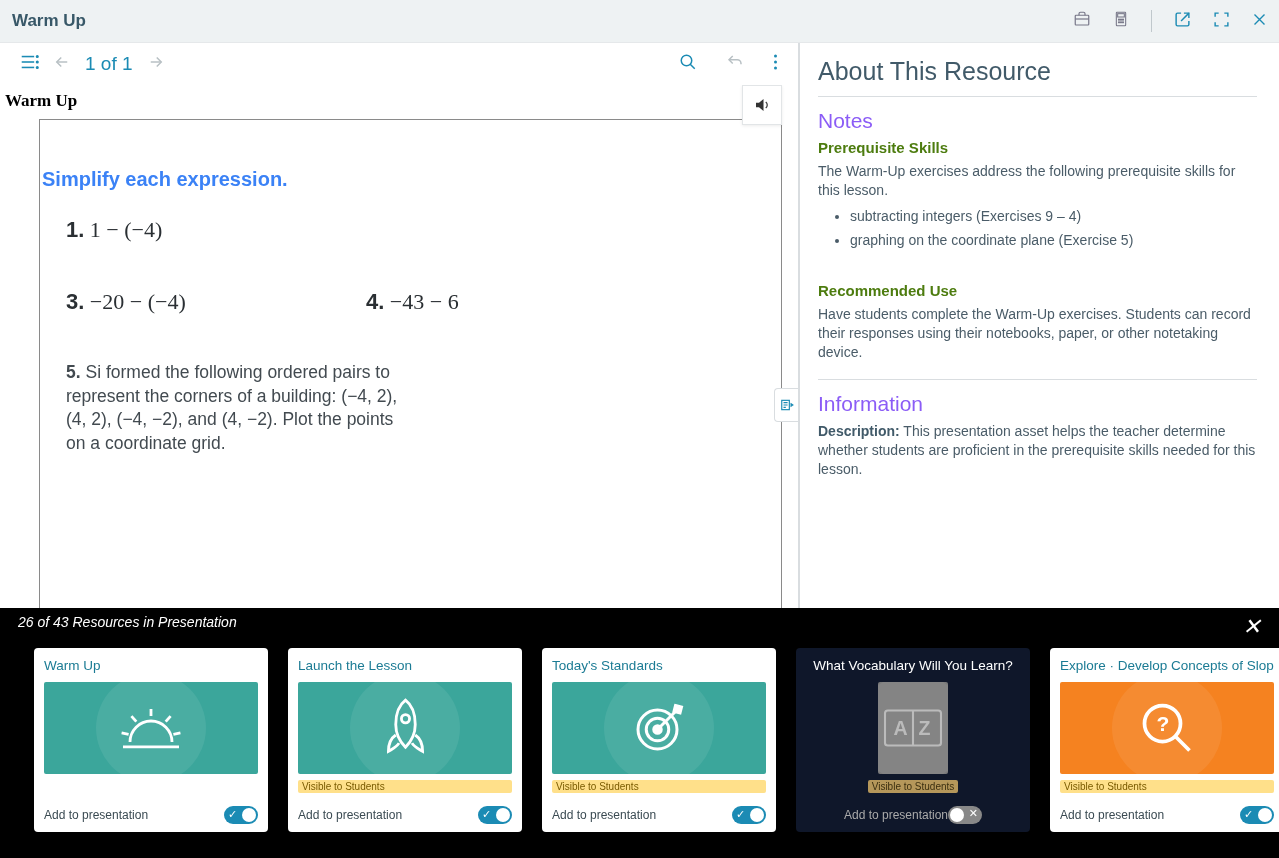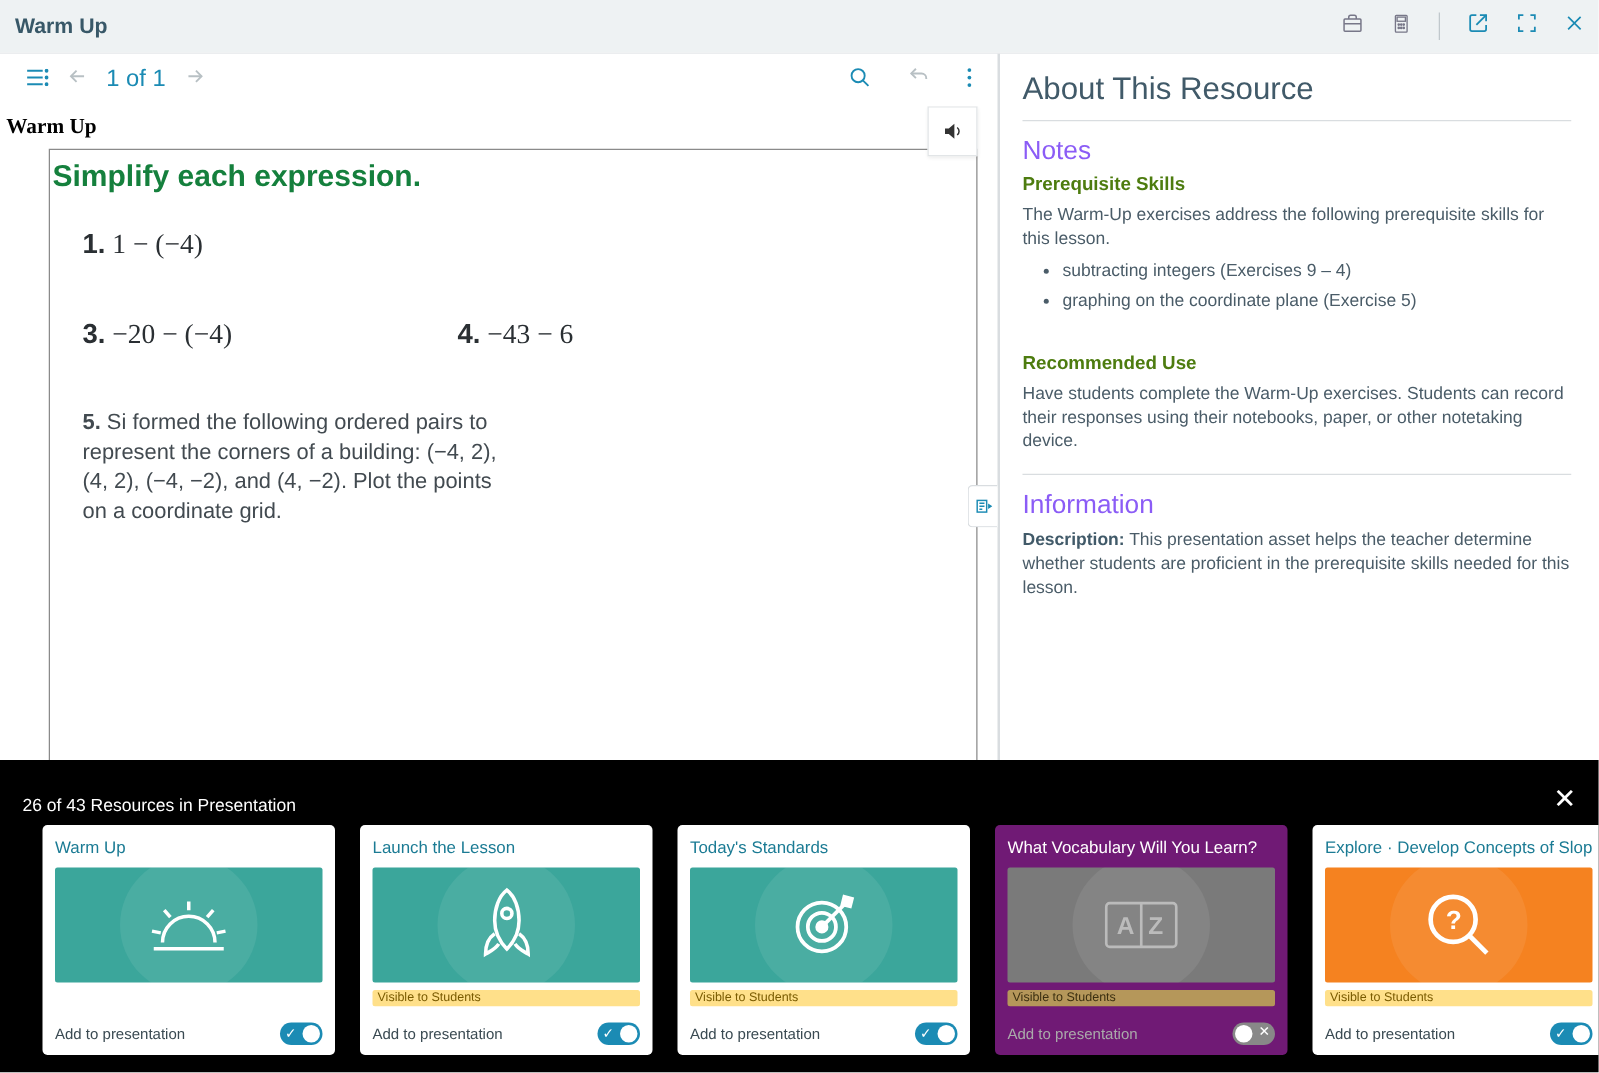--- a/index.html
+++ b/index.html
@@ -15,44 +15,44 @@
   .toolbar { height: 42px; display: flex; align-items: center; justify-content: space-between; padding: 0 20px; }
   .tb-left { display: flex; align-items: center; gap: 12px; }
   .tb-right { display: flex; align-items: center; gap: 28px; }
   .pageof { color: #1b8bb4; font-size: 19px; font-weight: 500; }
   .navbtn { cursor: pointer; font-size: 20px; }
   .navbtn.disabled { color: #b8c0c4; }
   .menubtn { color: #1b8bb4; cursor: pointer; }
   .content { flex: 1; padding: 0 5px 0 5px; position: relative; overflow: hidden; }
   .content-title { font-family: Georgia, 'Times New Roman', serif; font-size: 17px; font-weight: bold; color: #000; margin: 6px 0 8px 0; }
   .sheet { border: 1px solid #8a8a8a; background: #fff; height: 490px; width: 743px; margin-left: 34px; }
-  .instr { font-size: 24px; font-weight: 700; color: #15803d; padding: 8px 0 6px 2px; }
+  .instr { font-size: 20px; font-weight: 700; color: #3b82f6; padding: 8px 0 6px 2px; margin-top: 40px; }
   .problems { padding: 20px 26px; }
   .prow { display: flex; gap: 40px; margin-bottom: 46px; }
   .pcell { flex: 0 0 260px; font-family: Georgia, 'Times New Roman', serif; font-size: 22px; color: #2a2f33; }
   .pnum { font-weight: 700; font-family: Arial, sans-serif; }
   .p5 { font-size: 17.5px; color: #424a50; width: 340px; line-height: 1.35; }
   .p5 .pnum { font-weight: 700; }
   .audio-box { position: absolute; top: 0px; right: 16px; width: 40px; height: 40px; background: #fff; border: 1px solid #e2e5e7; box-shadow: 0 1px 3px rgba(0,0,0,.08); display: flex; align-items: center; justify-content: center; cursor: pointer; }
   .panel-tab { position: absolute; right: 0; top: 345px; width: 24px; height: 34px; background: #fff; border: 1px solid #d9dde0; border-right: none; display: flex; align-items: center; justify-content: center; color: #1b8bb4; cursor: pointer; border-radius: 4px 0 0 4px; }
   .right { flex: 1; padding: 14px 22px 0 18px; overflow: auto; color: #4a5c68; }
   .right h1 { font-size: 25px; font-weight: 500; color: #415a69; border-bottom: 1px solid #d9dde0; padding-bottom: 10px; margin-bottom: 10px; }
   .right h2 { font-size: 21px; font-weight: 500; color: #8b5cf6; margin: 12px 0 6px; }
   .right h3 { font-size: 15px; font-weight: 700; color: #4d7c0f; margin: 6px 0 6px; }
   .right p { font-size: 14px; line-height: 1.35; margin-bottom: 8px; }
   .right ul { margin: 6px 0 10px 32px; font-size: 14px; }
   .right ul li { margin-bottom: 8px; }
   .sep { border: none; border-top: 1px solid #d9dde0; margin: 18px 0 6px; }
   .label-strong { font-weight: 700; color: #415a69; }
   .tray { height: 250px; background: #000; color: #fff; display: flex; flex-direction: column; }
-  .tray-head { display: flex; justify-content: space-between; align-items: flex-end; padding: 18px 18px 8px; font-size: 14px; }
+  .tray-head { display: flex; justify-content: space-between; align-items: flex-start; padding: 6px 18px 8px; font-size: 14px; font-style: italic; }
   .tray-close { font-size: 22px; cursor: pointer; }
   .cards { display: flex; gap: 20px; padding: 0 0 0 34px; overflow: hidden; }
   .card { width: 234px; height: 184px; background: #fff; border-radius: 4px; padding: 10px 10px 8px; display: flex; flex-direction: column; color: #1b7b94; flex-shrink: 0; }
-  .card.dark { background: #701a75; color: #fff; }
+  .card.dark { background: #0f172a; color: #fff; align-items: center; }
   .card-title { font-size: 13.5px; font-weight: 500; color: #1b7b94; margin-bottom: 8px; height: 16px; overflow: hidden; white-space: nowrap; }
   .card.dark .card-title { color: #fff; }
   .thumb { height: 92px; border-radius: 2px; display: flex; align-items: center; justify-content: center; position: relative; overflow: hidden; }
   .thumb.teal { background: #3ba69b; }
   .thumb.orange { background: #f58220; }
   .thumb.grey { background: #7a7a7a; }
   .thumb .circle { width: 110px; height: 110px; border-radius: 50%; background: rgba(255,255,255,.08); position: absolute; }
   .thumb svg { position: relative; z-index: 1; }
   .badge { display: inline-block; font-size: 10px; background: #ffe08a; color: #7a5b00; padding: 1px 4px; border-radius: 2px; margin-top: 6px; }
   .card.dark .badge { background: #b5975a; color: #3b2f10; }

